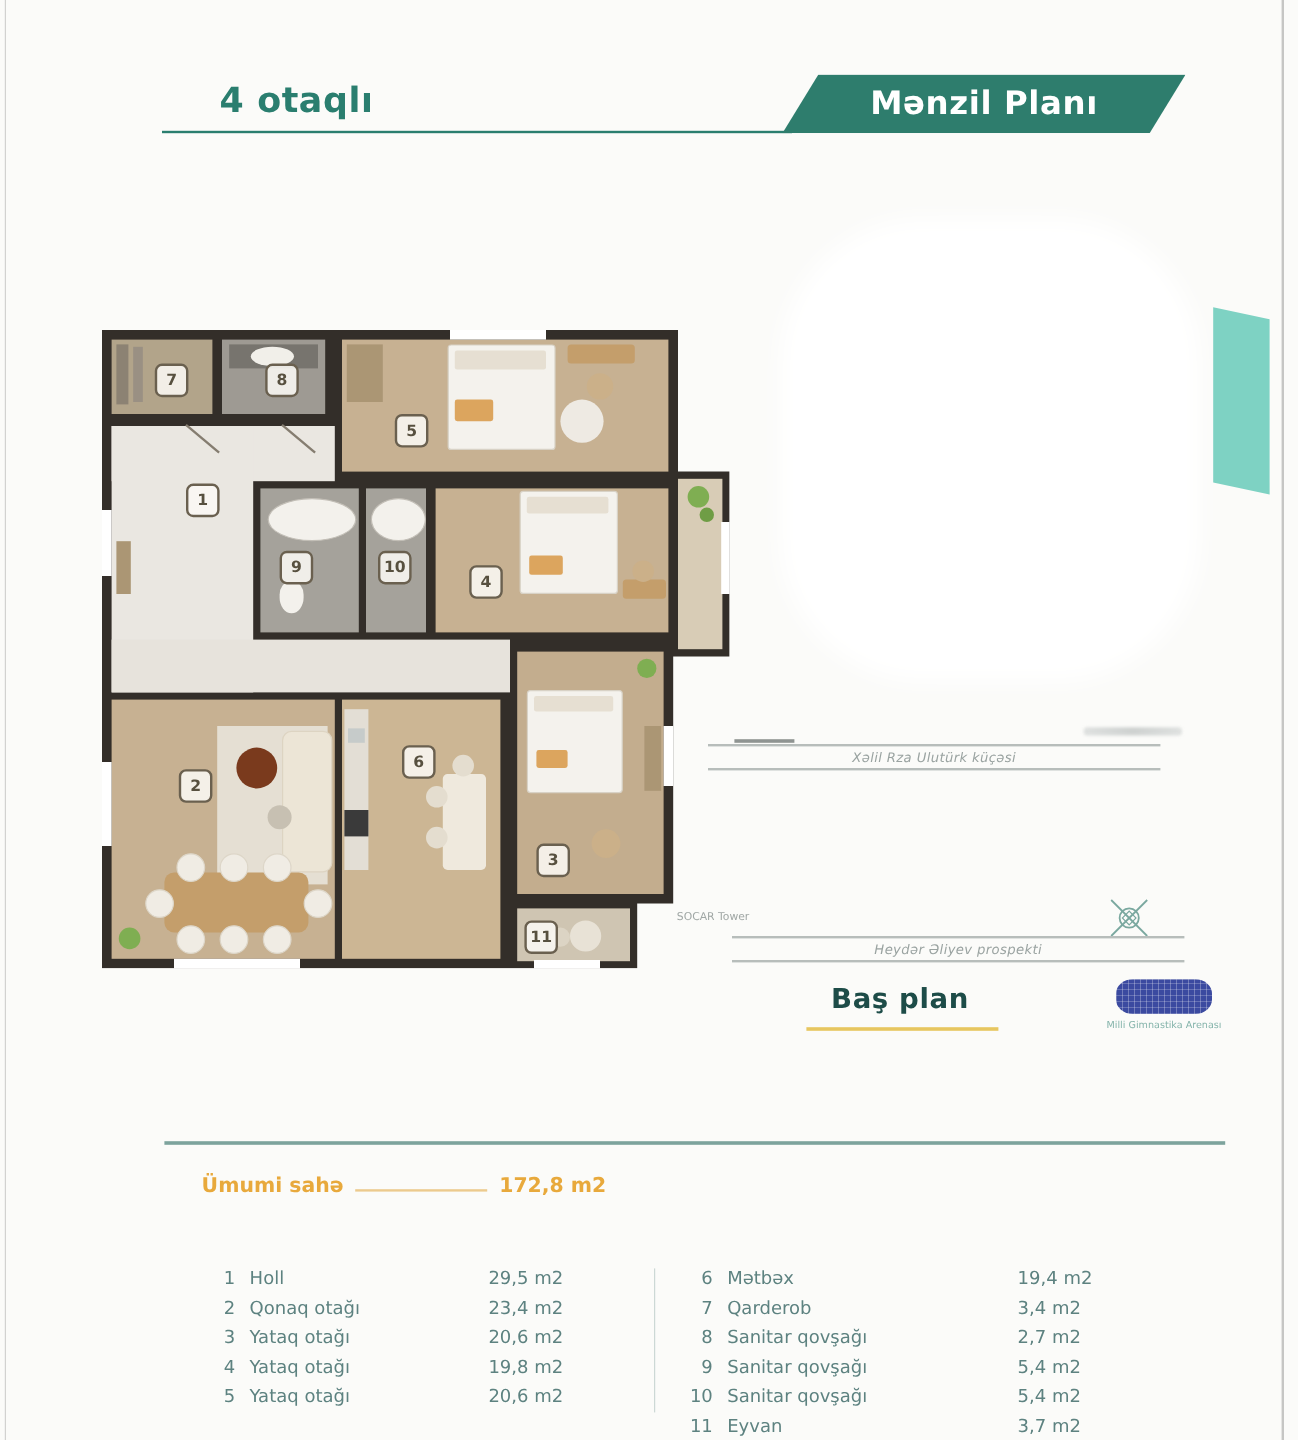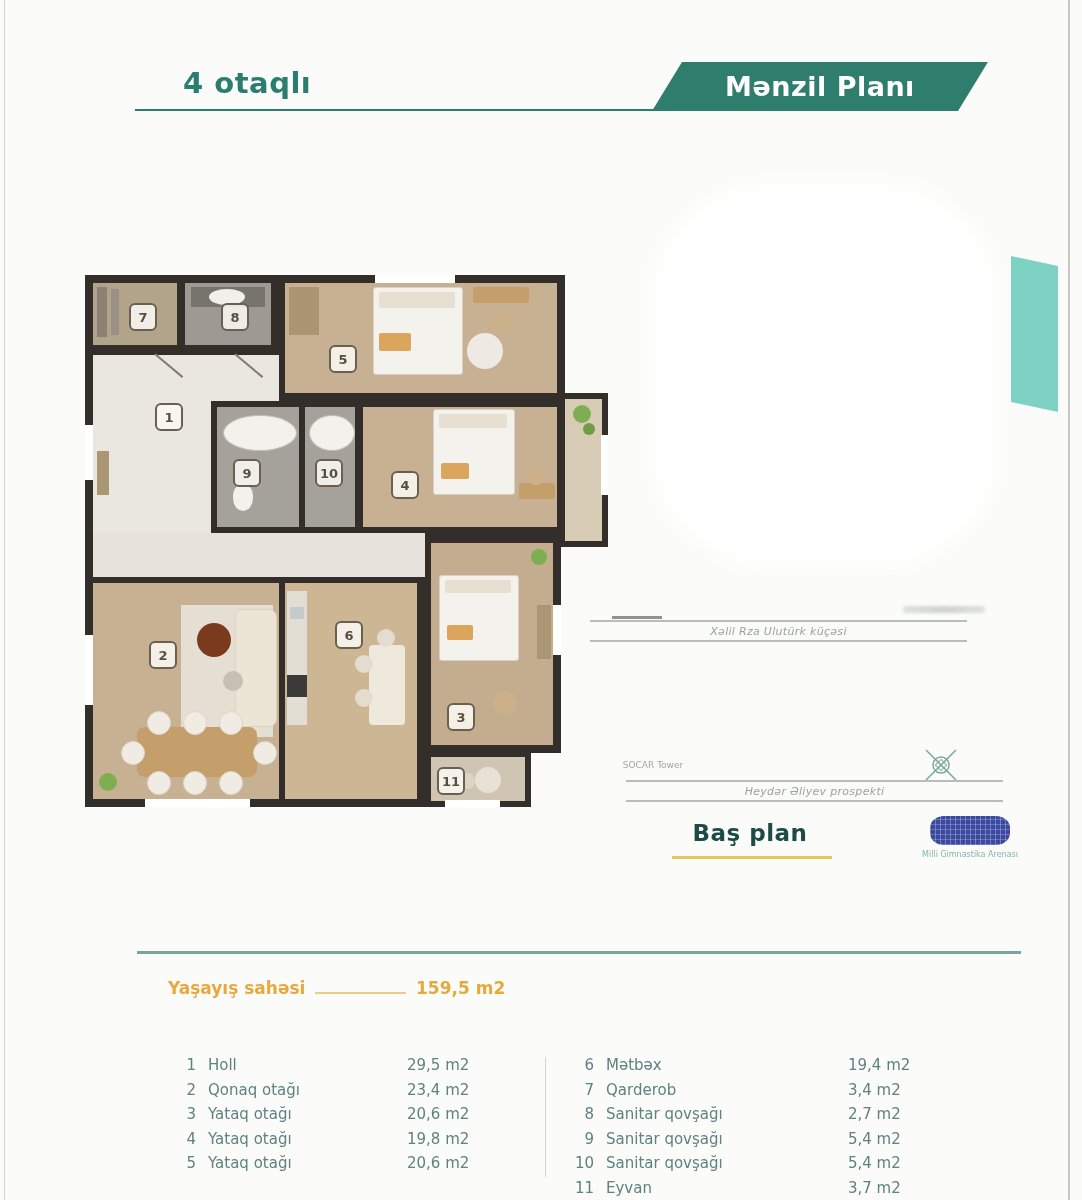--- a/index.html
+++ b/index.html
@@ -116,26 +116,26 @@
          display:flex;align-items:center;justify-content:center;}
   .b1{left:70px;top:128px;}.b2{left:64px;top:366px;}.b3{left:362px;top:428px;}
   .b4{left:306px;top:196px;}.b5{left:244px;top:70px;}.b6{left:250px;top:346px;}
   .b7{left:44px;top:28px;}.b8{left:136px;top:28px;}.b9{left:148px;top:184px;}
   .b10{left:230px;top:184px;}.b11{left:352px;top:492px;}
 
   
   .road{border-top:2px solid #b7bdbb;border-bottom:2px solid #b7bdbb;
         display:flex;align-items:center;justify-content:center;}
   .road-top{left:590px;top:620px;width:377px;height:18px;}
-  .road-bottom{left:626px;top:780px;width:377px;height:18px;}
+  .road-bottom{left:610px;top:780px;width:377px;height:18px;}
   .road span{font-size:11px;color:#9aa3a1;letter-spacing:.3px;font-style:italic;}
   .seg{left:612px;top:616px;width:50px;height:3px;background:#8f9492;}
   .smudge{left:903px;top:606px;width:82px;height:7px;border-radius:3px;
           background:linear-gradient(90deg,#d8dbda,#c3c7c6,#d8dbda);filter:blur(1.5px);opacity:.8;}
-  .socar{left:588px;top:760px;width:130px;font-size:9px;color:#a0a7a5;text-align:center;}
+  .socar{left:564px;top:760px;width:130px;font-size:9px;color:#a0a7a5;}
   .compass{left:918px;top:742px;width:46px;height:46px;}
   .basplan{left:645px;top:820px;width:210px;text-align:center;font-size:23px;font-weight:600;color:#1d4c48;letter-spacing:.5px;}
   .gold-line{left:672px;top:856px;width:160px;height:3px;background:#e7c660;}
   .arena{left:930px;top:816px;width:80px;height:29px;background:#3b4aa0;border-radius:14px/12px;
          background-image:repeating-linear-gradient(90deg,rgba(255,255,255,.28) 0 1px,transparent 1px 5px),
                           repeating-linear-gradient(0deg,rgba(255,255,255,.22) 0 1px,transparent 1px 5px);}
   .arena-cap{left:905px;top:850px;width:130px;text-align:center;font-size:8px;color:#85b4ab;}
 
   
   .divider{left:137px;top:951px;width:884px;height:3px;background:#7da39d;}
@@ -284,23 +284,23 @@
 </div>
 <div class="abs basplan">Baş plan</div>
 <div class="abs gold-line"></div>
 <div class="abs arena"></div>
 <div class="abs arena-cap">Milli Gimnastika Arenası</div>
 
 <div class="abs divider"></div>
 
 <div class="abs summary">
   <div class="srow">
-    <span>Yaşayış sahəsi</span>
+    <span>Ümumi sahə</span>
     <span class="leader"></span>
-    <span class="sval">159,5 m2</span>
+    <span class="sval">172,8 m2</span>
   </div>
 </div>
 
 <div class="abs tcol tcol-l">
   <div class="trow">
     <span class="tnum">1</span>
     <span class="tname">Holl</span>
     <span class="tarea">29,5 m2</span>
   </div>
   <div class="trow">

